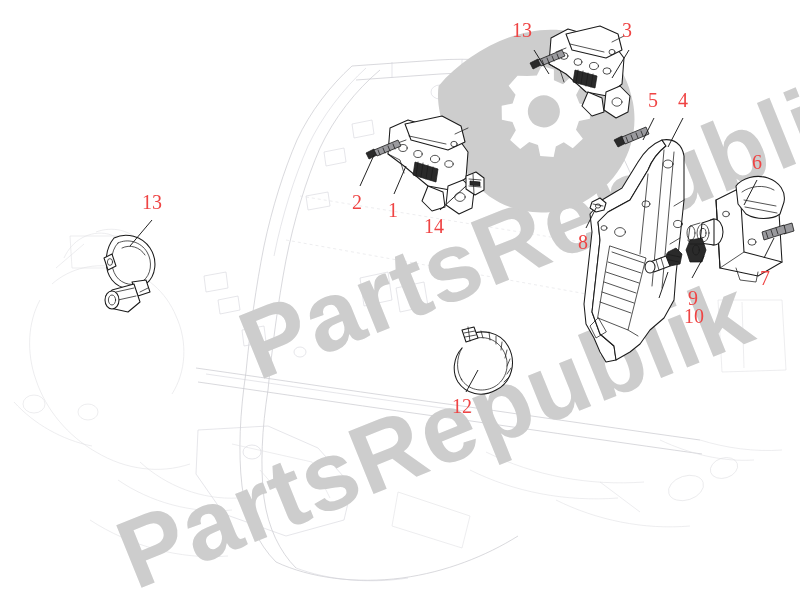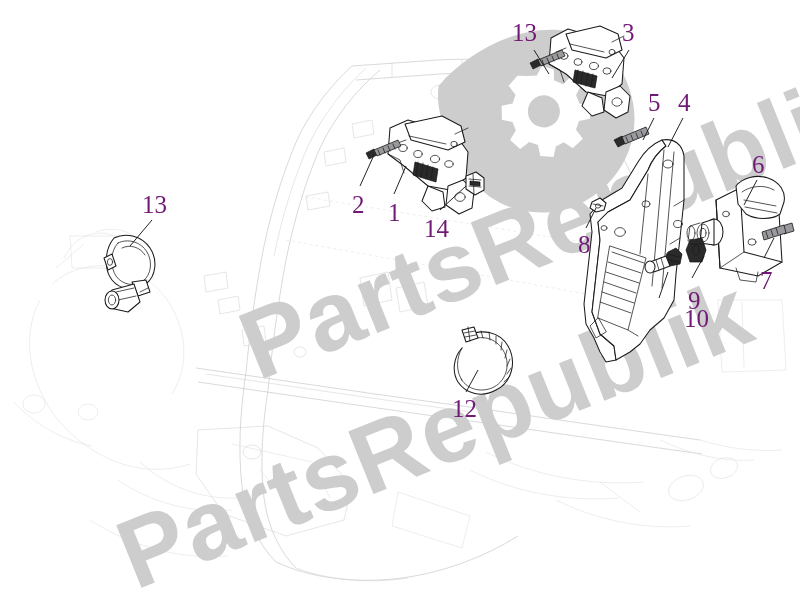--- a/index.html
+++ b/index.html
@@ -4,23 +4,23 @@
 <title>Parts Diagram</title>
 <style>
   html,body{margin:0;padding:0;background:#ffffff;}
   body{width:800px;height:600px;overflow:hidden;font-family:"Liberation Serif",serif;}
   #stage{position:relative;width:800px;height:600px;background:#ffffff;}
   #stage svg{position:absolute;top:0;left:0;}
   .layer{position:absolute;top:0;left:0;width:800px;height:600px;}
   .callout{
     position:absolute;
     font-family:"Liberation Serif",serif;
-    font-size:25px;
+    font-size:20px;
     font-weight:400;
-    color:#701a75;
+    color:#ef4444;
     line-height:1;
     white-space:nowrap;
     letter-spacing:0px;
   }
   .wm-text{
     font-family:"Liberation Sans",sans-serif;
     font-weight:bold;
     fill:#cdcdcd;
     letter-spacing:1px;
   }

